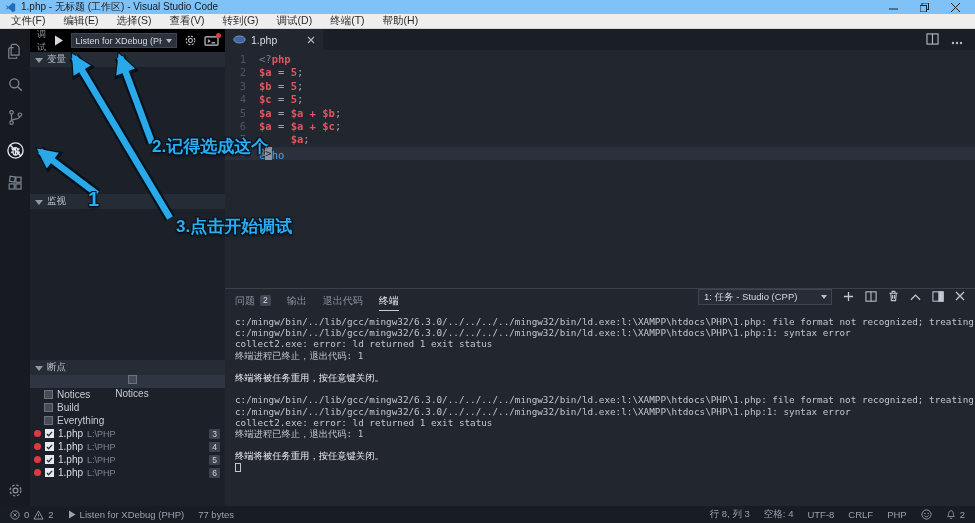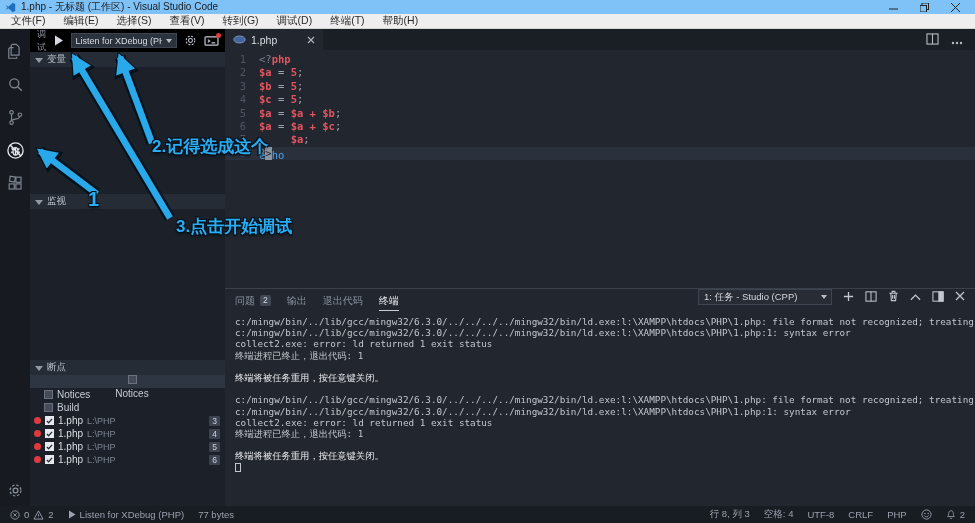--- a/index.html
+++ b/index.html
@@ -229,20 +229,24 @@
           <span class="chk"></span>
           <span>Notices</span>
         </div>
         <div class="bp-row">
           <span class="chk"></span>
           <span>Notices</span>
         </div>
         <div class="bp-row">
           <span class="chk"></span>
           <span>Build</span>
+        </div>
+        <div class="bp-row">
+          <span class="chk"></span>
+          <span>Everything</span>
         </div>
         <div class="bp-row">
           <span class="bp-dot"></span>
           <span class="chk checked">
             <svg width="7" height="6" viewBox="0 0 8 7">
               <path d="M1 3.5 L3 5.5 L7 1" stroke="#2b313c" stroke-width="1.6" fill="none"></path>
             </svg>
           </span>
           <span class="bp-file">1.php</span>
           <span class="bp-path">L:\PHP</span>

